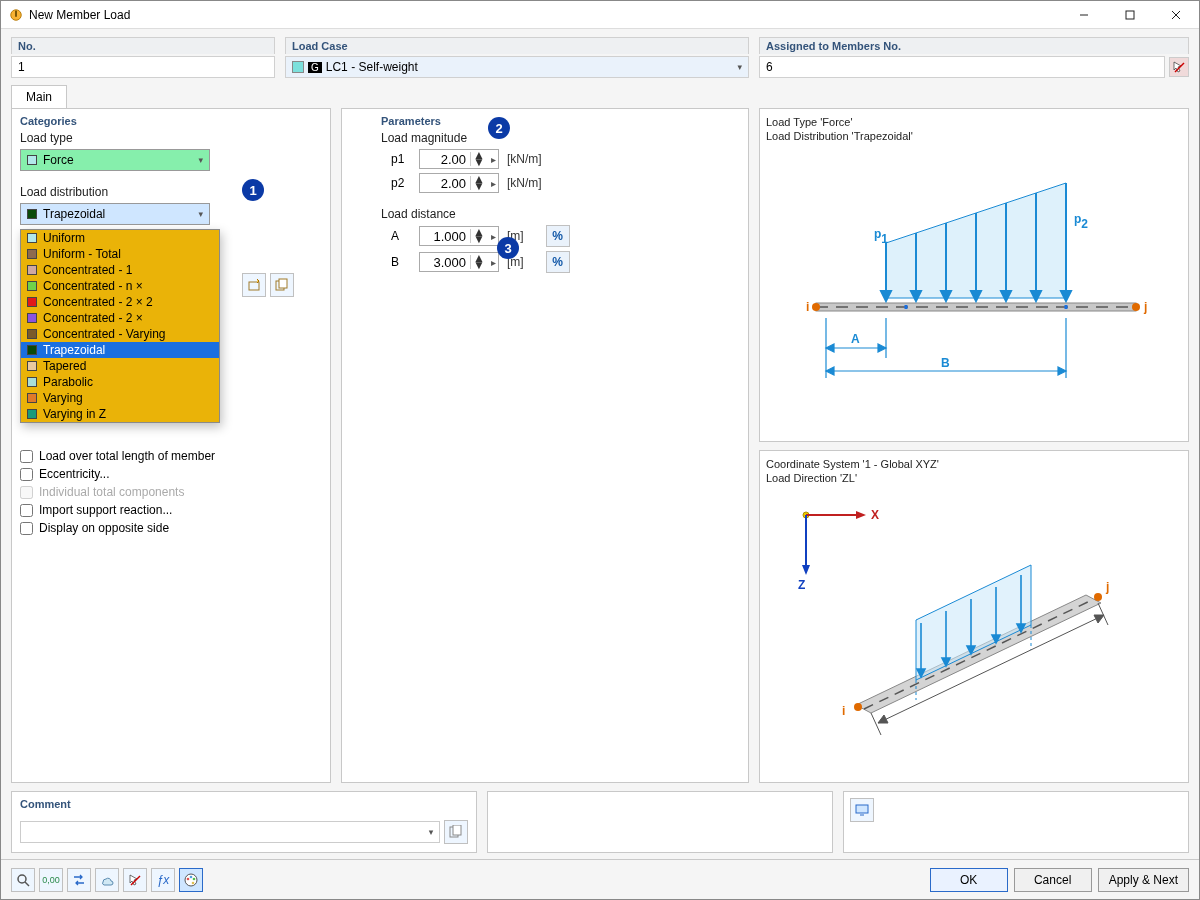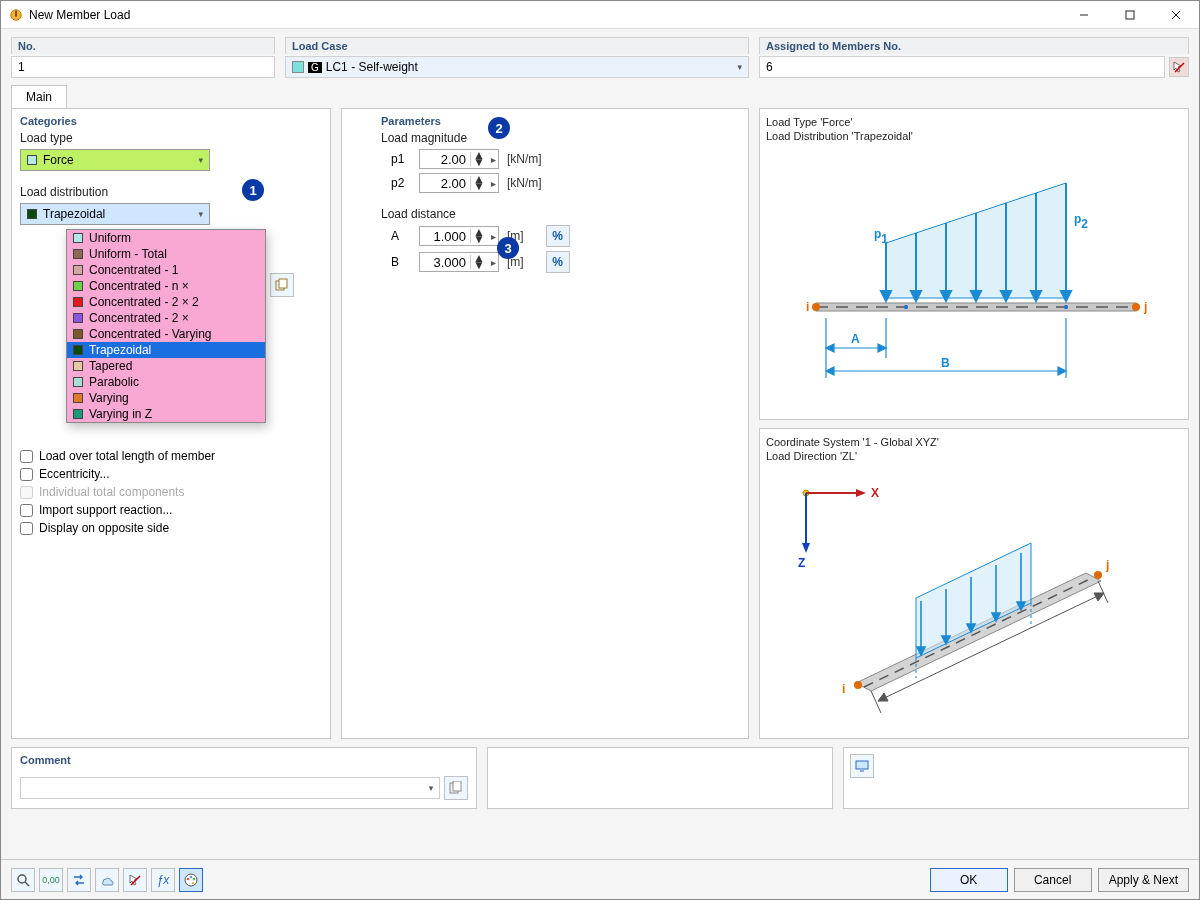--- a/index.html
+++ b/index.html
@@ -20,23 +20,23 @@
 .tabstrip { height: 24px; display: flex; align-items: flex-end; padding-left: 10px; }
 .tab { padding: 4px 14px; background: #fff; border: 1px solid #c8c8c8; border-bottom: none; font-size: 12px; }
 .mainarea { flex: 1; display: flex; gap: 10px; padding: 0 10px 8px 10px; overflow:hidden;}
 .col { border: 1px solid #c8c8c8; background: #fff; display: flex; flex-direction: column; }
 .col.categories { width: 320px; }
 .col.parameters { flex: 1; padding-left: 31px; }
 .col.preview { width: 430px; border:none; background:transparent; display:flex; flex-direction:column; gap:8px;}
 .preview-panel { border:1px solid #c8c8c8; background:#fff; padding:6px; flex:1; overflow:hidden;}
 .section-head { font-size: 11px; color: #33537a; font-weight: 600; padding: 6px 8px 2px 8px; }
 .sub-label { font-size: 12px; color: #222; padding: 2px 8px; }
-.combo { margin: 2px 8px; height: 22px; border: 1px solid #999; background: #bef264; display: flex; align-items: center; padding: 0 6px; justify-content: space-between; cursor:pointer;}
+.combo { margin: 2px 8px; height: 22px; border: 1px solid #999; background: #86efac; display: flex; align-items: center; padding: 0 6px; justify-content: space-between; cursor:pointer;}
 .combo .swatch { width: 10px; height: 10px; margin-right: 6px; display:inline-block; border:1px solid #444;}
-.dropdown { position: absolute; width: 200px; background: #f9a8d4; border: 1px solid #8a8a8a; box-shadow: 2px 4px 10px rgba(0,0,0,0.25); z-index: 20; margin-left: 46px; }
+.dropdown { position: absolute; width: 200px; background: #eab308; border: 1px solid #8a8a8a; box-shadow: 2px 4px 10px rgba(0,0,0,0.25); z-index: 20; }
 .dd-item { padding: 1px 6px; font-size: 12px; display: flex; align-items: center; cursor:pointer; }
 .dd-item.selected { background: #1a6fe0; color: #fff; }
 .dd-item .swatch { width: 10px; height: 10px; margin-right: 6px; border:1px solid #444;}
 .checkrow { display: flex; align-items: center; gap: 6px; padding: 2px 8px; font-size: 12px; }
 .checkrow input { width:13px; height:13px; }
 .checkrow.disabled { color:#aaa; }
 .tool-row { display:flex; gap:4px; padding:4px 8px; }
 .tool-btn { width:24px; height:24px; border:1px solid #c0c0c0; background:#eef6ff; display:inline-flex; align-items:center; justify-content:center; font-size:13px; cursor:pointer;}
 .param-row { display:flex; align-items:center; gap:8px; padding:2px 8px 2px 18px; }
 .param-row .plabel { width:20px; font-size:12px; }
@@ -45,21 +45,21 @@
 .spinbtns { display:flex; flex-direction:column; font-size:7px; line-height:7px; color:#333; border-left:1px solid #ccc; }
 .spinbtns span{ padding:0 2px; cursor:pointer;}
 .spin-arrow { font-size:10px; color:#555; padding:0 4px; cursor:pointer;}
 .unit { font-size:12px; color:#333; }
 .pct-btn { width:24px; height:22px; border:1px solid #c0c0c0; background:#eaf2fb; display:inline-flex; align-items:center; justify-content:center; color:#1258a8; font-weight:bold; cursor:pointer; margin-left:14px;}
 .numbadge { position:absolute; width:22px; height:22px; border-radius:50%; background:#0b3aa6; color:#fff; font-weight:bold; font-size:13px; display:flex; align-items:center; justify-content:center; z-index:30; }
 .comment-area { display:flex; gap:10px; padding:0 10px 6px 10px; }
 .comment-box { flex:1; border:1px solid #c8c8c8; background:#fff; padding:0; display:flex; flex-direction:column;}
 .comment-inner { display:flex; align-items:center; padding:8px 8px; gap:4px;}
 .comment-combo { flex:1; height:22px; border:1px solid #ccc; background:#fff; display:flex; align-items:center; justify-content:flex-end; padding:0 6px; }
-.footer { height:40px; border-top:1px solid #c8c8c8; display:flex; align-items:center; padding:0 10px; background:#f5f5f5;margin-top:44px;}
+.footer { height:40px; border-top:1px solid #c8c8c8; display:flex; align-items:center; padding:0 10px; background:#f5f5f5;}
 .footer-tools { display:flex; gap:4px; }
 .footer-spacer { flex:1; }
 .btn { min-width:78px; height:24px; border:1px solid #999; background:#f0f0f0; font-size:12px; cursor:pointer; padding:0 10px;}
 .btn.primary { border:1px solid #2a6ac9; background:#eaf2ff; }
 .preview-text { font-size:11px; color:#222; line-height:14px; }
 .lc-swatch { display:inline-flex; align-items:center; gap:4px; }
 .lc-color { width:12px; height:12px; background:#7ce0dc; border:1px solid #888; }
 .lc-g { background:#000; color:#fff; font-size:10px; padding:0 3px; }
 .member-field { display:flex; align-items:center; }
 .member-input { flex:1; }

